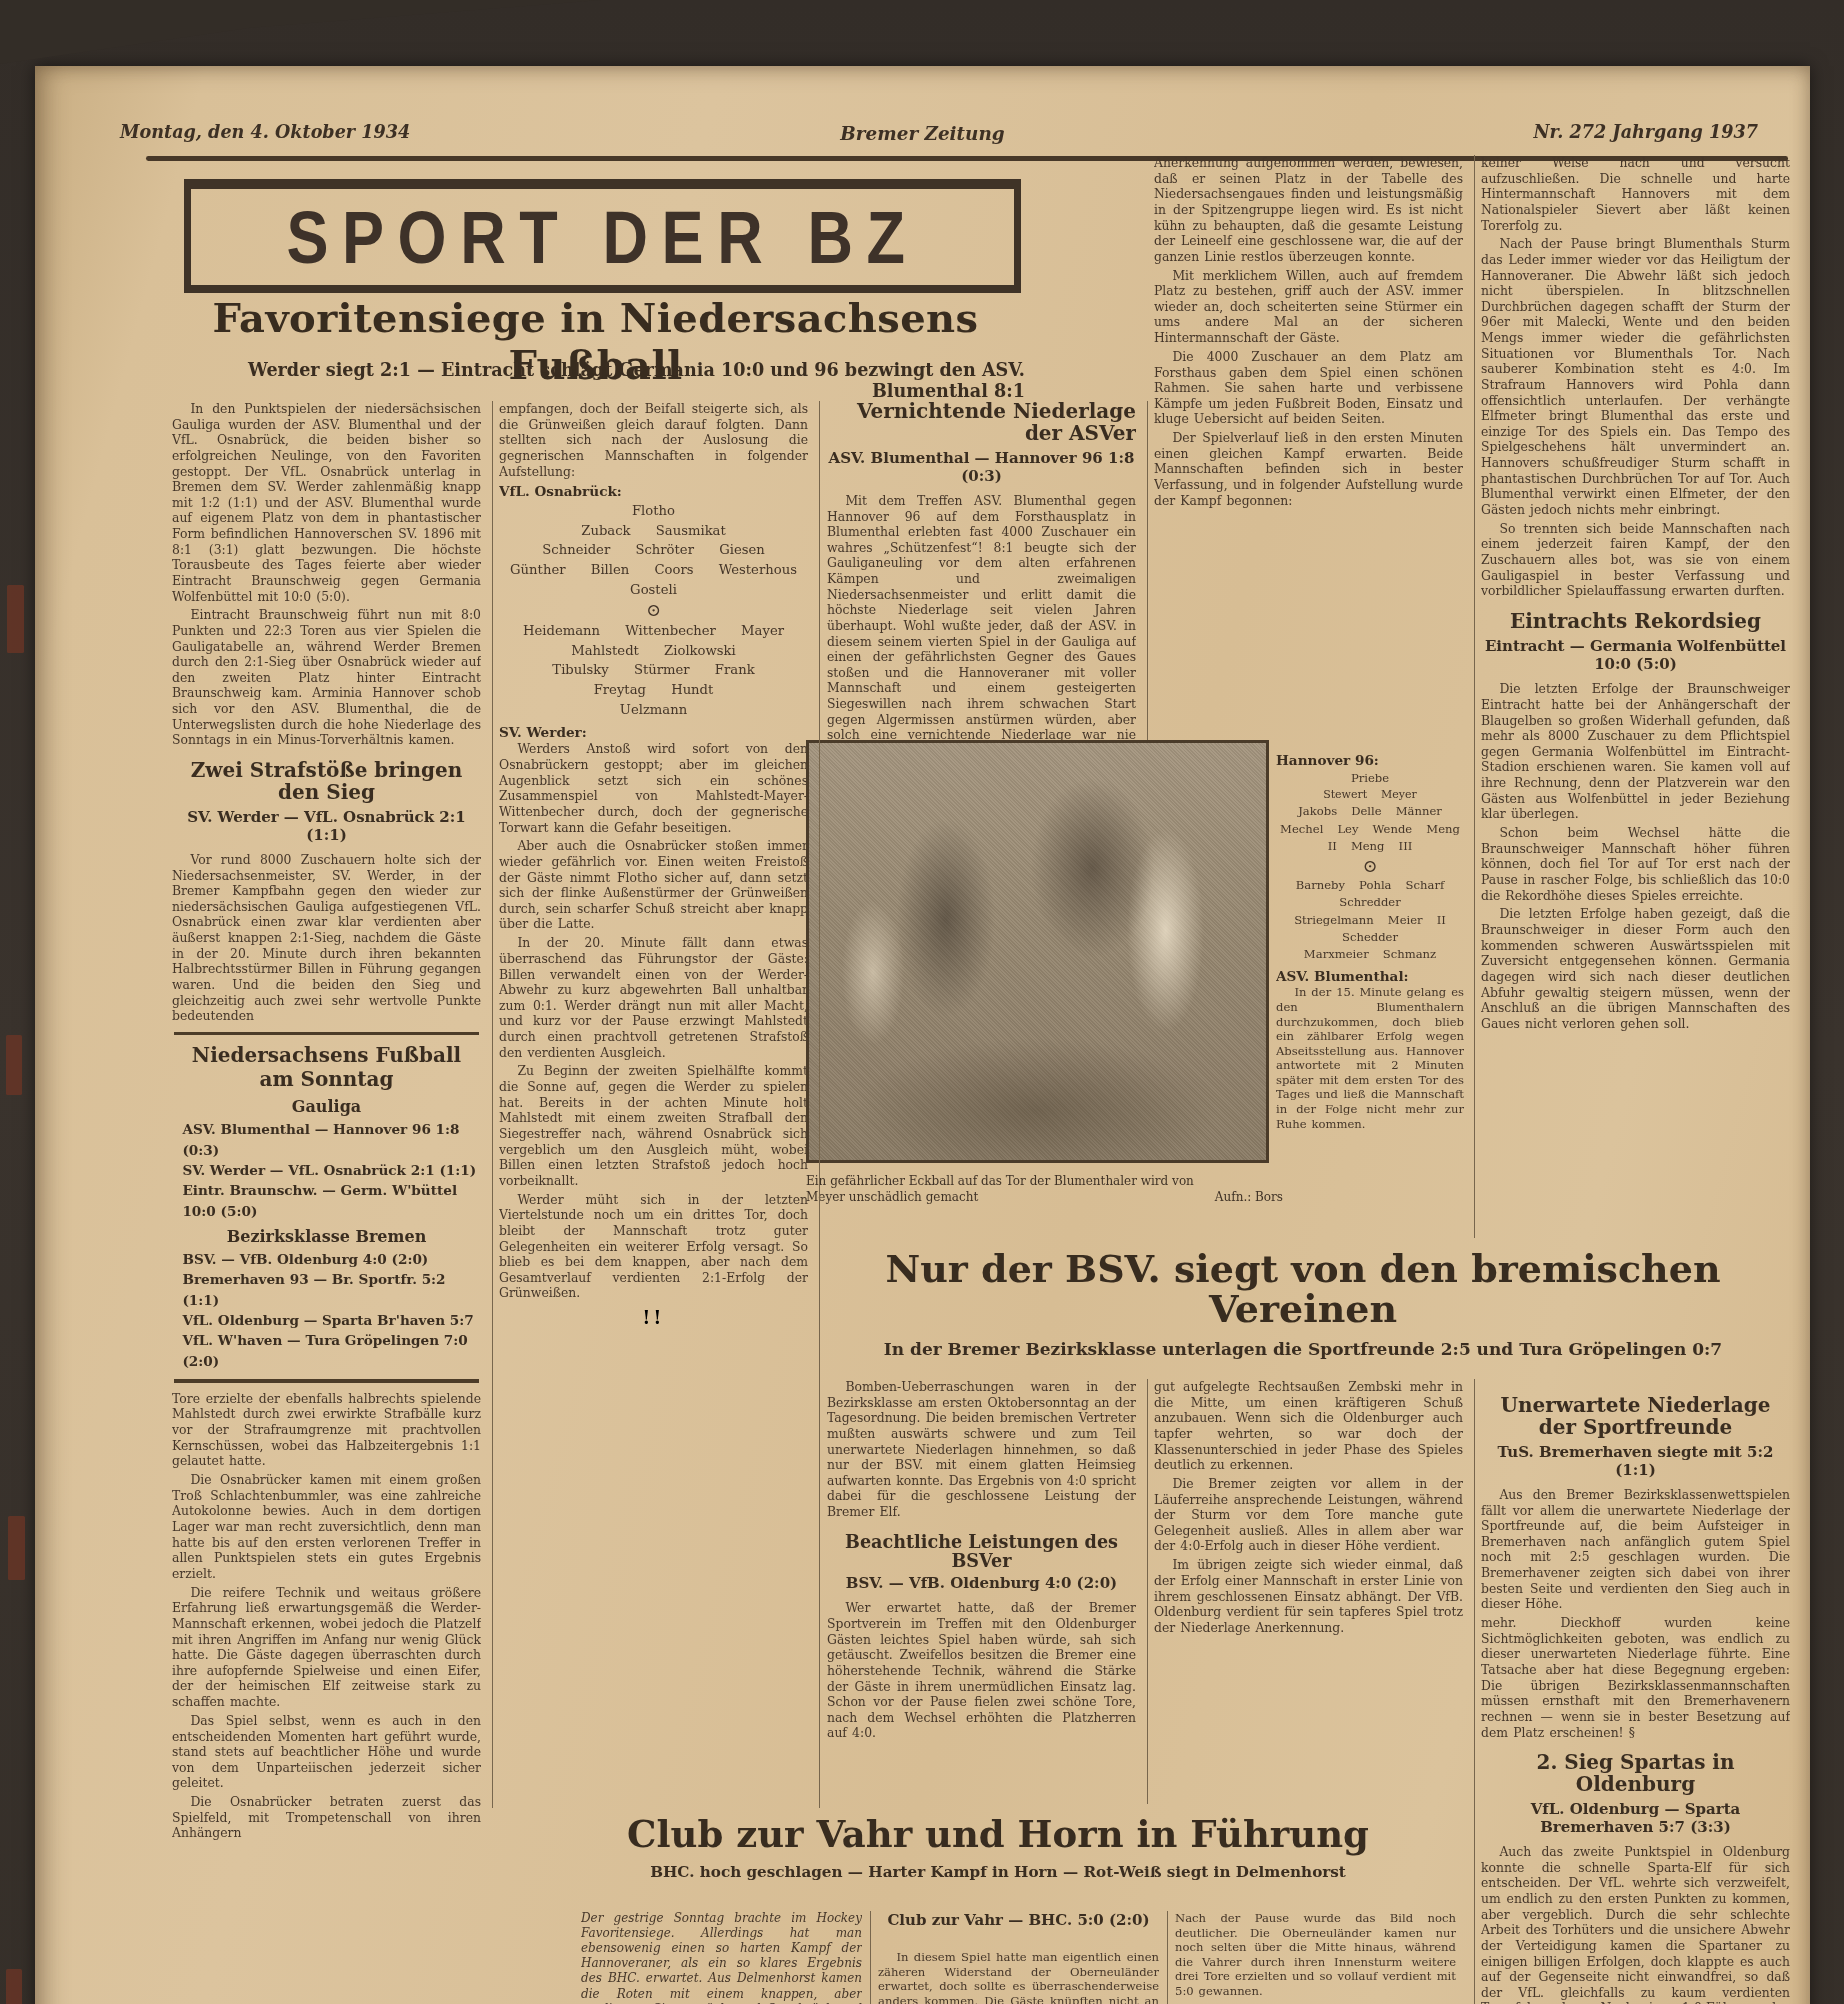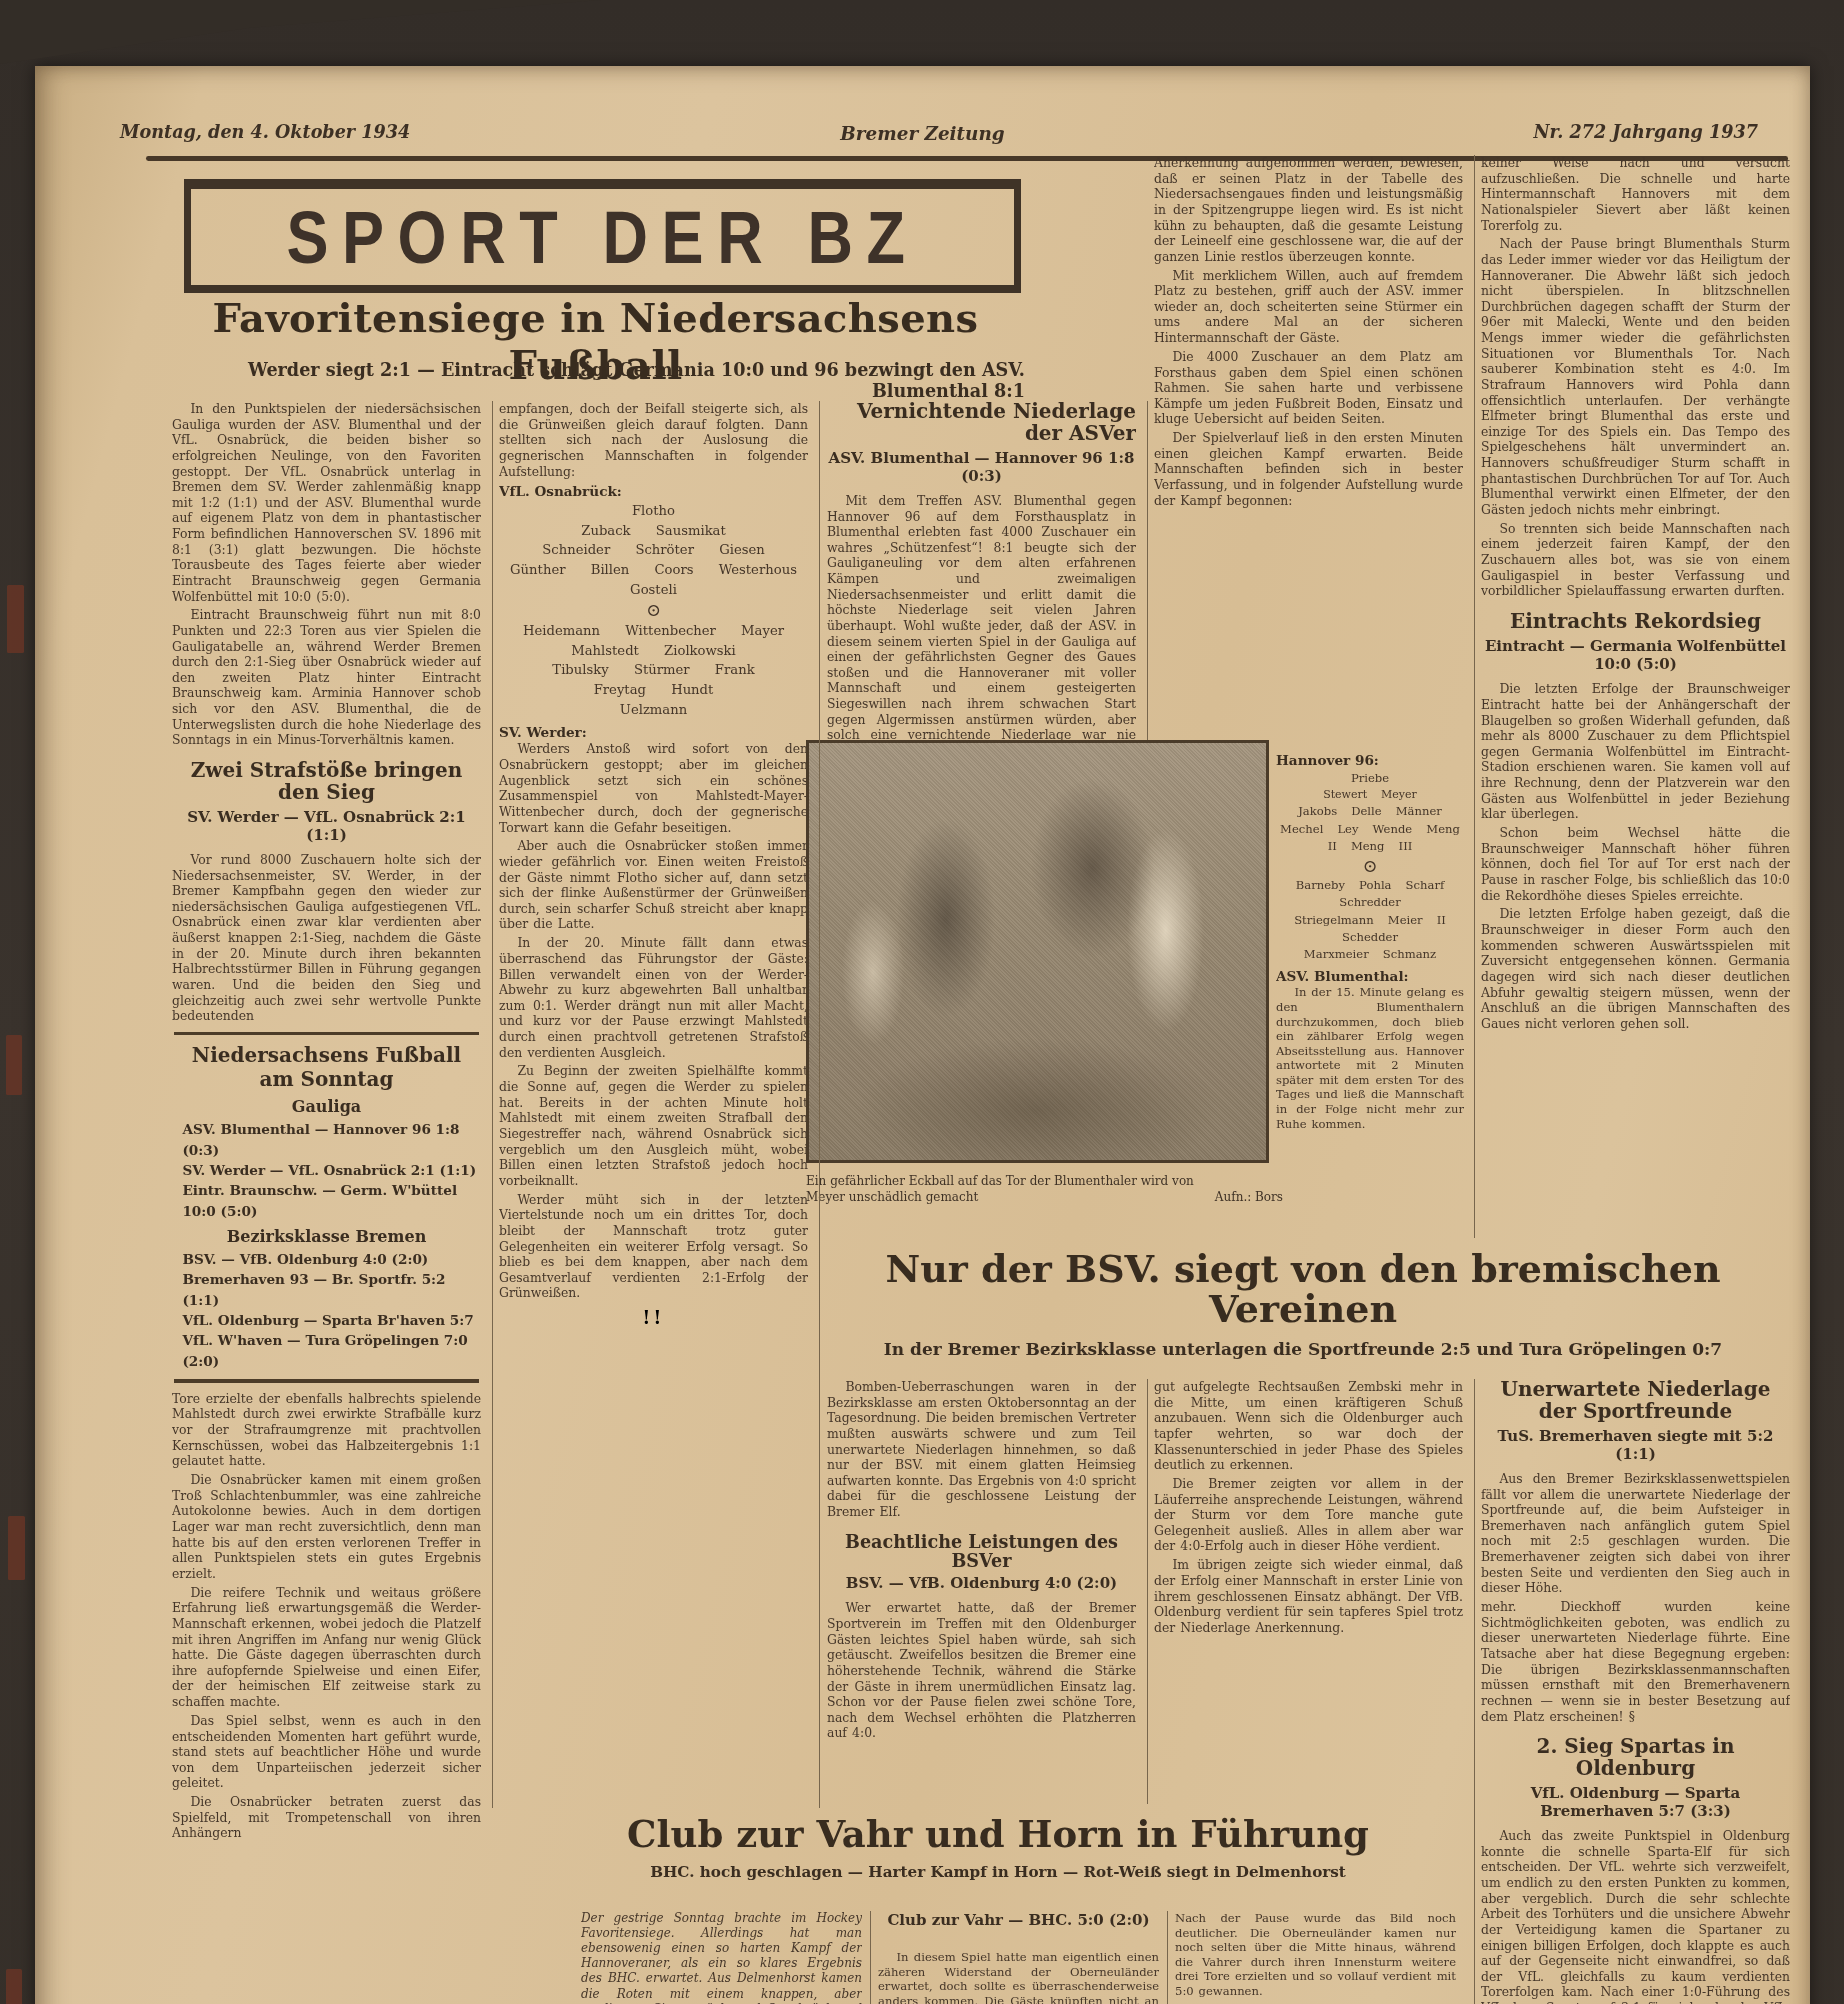--- a/index.html
+++ b/index.html
@@ -187,21 +187,21 @@
       <div class="h-match">BSV. — VfB. Oldenburg 4:0 (2:0)</div>
       <p class="body">Wer erwartet hatte, daß der Bremer Sportverein im Treffen mit den Oldenburger Gästen leichtes Spiel haben würde, sah sich getäuscht. Zweifellos besitzen die Bremer eine höherstehende Technik, während die Stärke der Gäste in ihrem unermüdlichen Einsatz lag. Schon vor der Pause fielen zwei schöne Tore, nach dem Wechsel erhöhten die Platzherren auf 4:0.</p>
     </div>
     <div class="col" style="left:1119px;top:1313px;width:309px;height:437px;">
       <p class="body noindent">gut aufgelegte Rechtsaußen Zembski mehr in die Mitte, um einen kräftigeren Schuß anzubauen. Wenn sich die Oldenburger auch tapfer wehrten, so war doch der Klassenunterschied in jeder Phase des Spieles deutlich zu erkennen.</p>
       <p class="body">Die Bremer zeigten vor allem in der Läuferreihe ansprechende Leistungen, während der Sturm vor dem Tore manche gute Gelegenheit ausließ. Alles in allem aber war der 4:0-Erfolg auch in dieser Höhe verdient.</p>
       <p class="body">Im übrigen zeigte sich wieder einmal, daß der Erfolg einer Mannschaft in erster Linie von ihrem geschlossenen Einsatz abhängt. Der VfB. Oldenburg verdient für sein tapferes Spiel trotz der Niederlage Anerkennung.</p>
     </div>
 
     <div class="col" style="left:1446px;top:1313px;width:309px;height:1197px;">
-      <div class="h-art" style="margin-top:0;text-align:center;">Unerwartete Niederlage der Sportfreunde</div>
+      <div class="h-art" style="margin-top:16px;text-align:center;">Unerwartete Niederlage der Sportfreunde</div>
       <div class="h-match">TuS. Bremerhaven siegte mit 5:2 (1:1)</div>
       <p class="body">Aus den Bremer Bezirksklassenwettspielen fällt vor allem die unerwartete Niederlage der Sportfreunde auf, die beim Aufsteiger in Bremerhaven nach anfänglich gutem Spiel noch mit 2:5 geschlagen wurden. Die Bremerhavener zeigten sich dabei von ihrer besten Seite und verdienten den Sieg auch in dieser Höhe.</p>
       <p class="body noindent">mehr. Dieckhoff wurden keine Sichtmöglichkeiten geboten, was endlich zu dieser unerwarteten Niederlage führte. Eine Tatsache aber hat diese Begegnung ergeben: Die übrigen Bezirksklassenmannschaften müssen ernsthaft mit den Bremerhavenern rechnen — wenn sie in bester Besetzung auf dem Platz erscheinen!   §</p>
       <div class="h-art">2. Sieg Spartas in Oldenburg</div>
       <div class="h-match">VfL. Oldenburg — Sparta Bremerhaven 5:7 (3:3)</div>
       <p class="body">Auch das zweite Punktspiel in Oldenburg konnte die schnelle Sparta-Elf für sich entscheiden. Der VfL. wehrte sich verzweifelt, um endlich zu den ersten Punkten zu kommen, aber vergeblich. Durch die sehr schlechte Arbeit des Torhüters und die unsichere Abwehr der Verteidigung kamen die Spartaner zu einigen billigen Erfolgen, doch klappte es auch auf der Gegenseite nicht einwandfrei, so daß der VfL. gleichfalls zu kaum verdienten Torerfolgen kam. Nach einer 1:0-Führung des VfL. kam Sparta auf 3:1 für sich, ehe der VfL. bis zur Pause wieder gleichziehen konnte. Nach dem Wiederanpfiff schaffte der VfL. zunächst das 4:3, doch schossen die Spartaner innerhalb sechs Minuten drei schöne Tore, während der VfL. nur noch einmal erfolgreich blieb. So gewann Sparta mit 7:5 (3:3).</p>
 
     </div>
 
     <div class="hockey-head">

